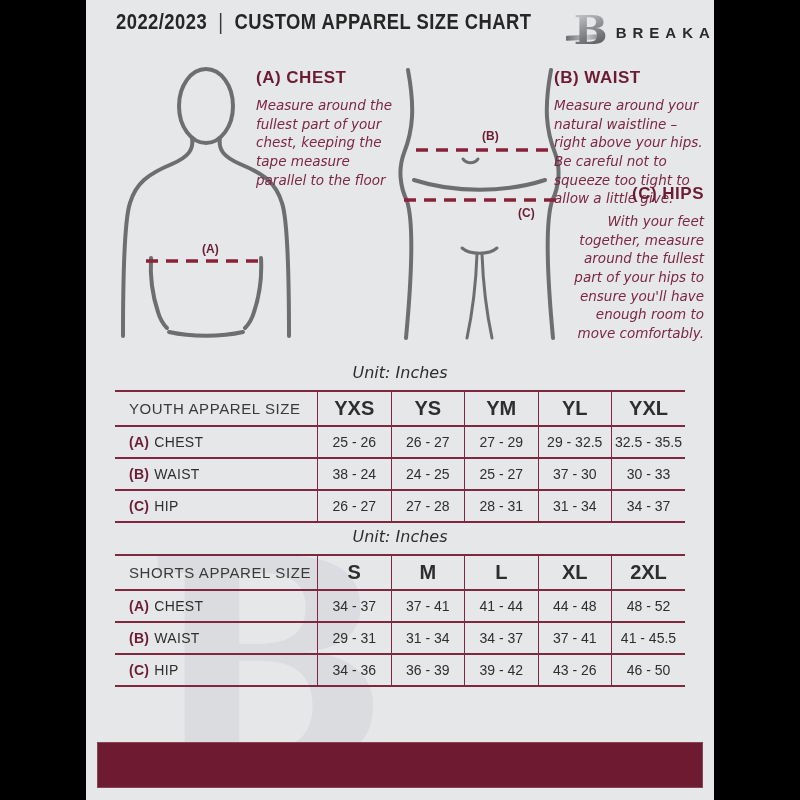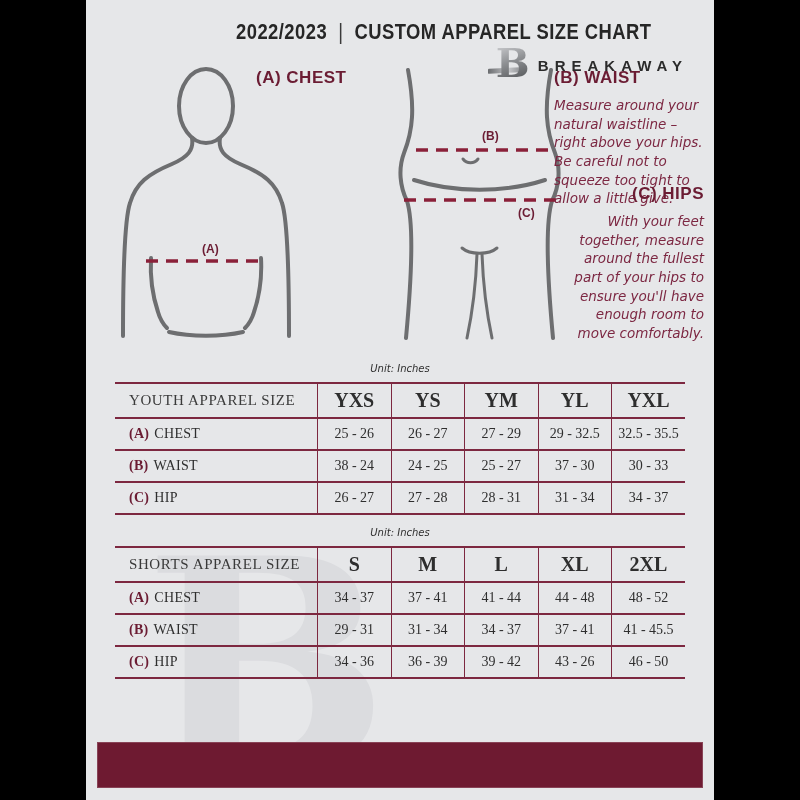--- a/index.html
+++ b/index.html
@@ -5,21 +5,21 @@
   html,body{margin:0;padding:0;}
   body{width:800px;height:800px;background:#000;position:relative;overflow:hidden;
        font-family:"Liberation Sans", sans-serif;}
   .page{position:absolute;left:86px;top:0;width:628px;height:800px;background:#e6e7e9;overflow:hidden;}
 
   
   .watermark{position:absolute;left:58px;top:520px;font-family:"DejaVu Serif",serif;font-weight:bold;
              font-size:290px;line-height:1;color:#dbdcdf;z-index:0;user-select:none;}
 
   
-  .header{position:relative;z-index:1;display:flex;align-items:flex-end;height:64px;padding:20px 26px 0 30px;box-sizing:border-box;flex-direction:column;}
+  .header{position:relative;z-index:1;display:flex;align-items:flex-start;height:64px;padding:10px 26px 0 30px;box-sizing:border-box;}
   .title-group{display:flex;align-items:center;transform:scale(0.92,1.1);transform-origin:left center;
                font-weight:bold;font-size:20px;letter-spacing:0.5px;color:#262626;white-space:nowrap;}
   .title-group .pipe{margin:0 12px;font-weight:normal;color:#3a3a3a;}
   .brand-group{margin-left:auto;display:flex;align-items:center;gap:10px;}
   .logo{position:relative;width:38px;height:44px;}
   .logo .b{position:absolute;left:6px;top:-2px;font-family:"DejaVu Serif",serif;font-weight:bold;font-size:40px;line-height:44px;
            background:linear-gradient(160deg,#c9cacd 10%,#8f9194 45%,#5f6164 80%);
            -webkit-background-clip:text;background-clip:text;color:transparent;}
   .logo .blade{position:absolute;left:-2px;top:25px;width:34px;height:5px;border-radius:1px;
            background:linear-gradient(90deg,#6a6c6f,#c6c7ca 60%,#8a8c8f);transform:skewY(-3deg);}
@@ -35,24 +35,24 @@
   .instr p{margin:0;font-style:italic;font-size:13.5px;line-height:1.38;color:#7c2742;
            font-family:"DejaVu Sans",sans-serif;}
   .instr-chest{left:170px;top:4px;width:138px;}
   .instr-waist{left:468px;top:4px;width:150px;}
   .instr-hips{left:468px;top:120px;width:150px;text-align:right;}
   .fig-label{font-weight:bold;font-size:12px;fill:#6b1c33;font-family:"Liberation Sans",sans-serif;}
 
   
   .section{position:relative;z-index:1;text-align:center;}
   .section-title{font-size:15.5px;font-weight:bold;letter-spacing:0.4px;color:#2b2b2b;margin-top:11px;}
-  .section-unit{font-size:10px;font-style:italic;color:#2e2e2e;margin-top:3px;font-weight:bold;
+  .section-unit{font-size:16px;font-style:italic;color:#2e2e2e;margin-top:3px;font-weight:bold;
                 font-family:"DejaVu Sans",sans-serif;font-weight:normal;}
-  table.size-table{border-collapse:collapse;table-layout:fixed;width:570px;margin:8px auto 12px auto;
-                   border-bottom:2px solid #7d2840;font-family:Liberation Serif, serif;}
+  table.size-table{border-collapse:collapse;table-layout:fixed;width:570px;margin:8px auto 4px auto;
+                   border-bottom:2px solid #7d2840;}
   table.size-table tr{border-top:2px solid #7d2840;}
   table.size-table th,table.size-table td{border-left:1.5px solid #7d2840;height:30px;
                    font-size:14px;color:#2e2e2e;text-align:center;padding:0 2px;}
   table.size-table th{height:33px;font-size:20px;font-weight:bold;}
   table.size-table th.label-col,table.size-table td.label-col{border-left:none;width:186px;
                    text-align:left;padding-left:14px;}
   table.size-table th.label-col{font-weight:normal;font-size:15px;letter-spacing:0.6px;color:#3a3a3a;}
   td.label-col{font-size:15px;letter-spacing:0.3px;}
   td.label-col .pfx{color:#6b1c33;font-weight:bold;margin-right:5px;}
 
@@ -108,20 +108,21 @@
         <path d="M 90 186 C 91 214 94 242 100 270" stroke-width="3"></path>
       </g>
       <path d="M 24 82 H 162" stroke="#8a2039" stroke-width="3.5" stroke-dasharray="12 8" fill="none"></path>
       <path d="M 12 132 H 167" stroke="#8a2039" stroke-width="3.5" stroke-dasharray="12 8" fill="none"></path>
       <text class="fig-label" x="90" y="72">(B)</text>
       <text class="fig-label" x="126" y="149">(C)</text>
     </svg>
 
     <div class="instr instr-chest">
       <h3>(A) CHEST</h3>
+      <p>Measure around the fullest part of your chest, keeping the tape measure parallel to the floor</p>
     </div>
     <div class="instr instr-waist">
       <h3>(B) WAIST</h3>
       <p>Measure around your natural waistline – right above your hips. Be careful not to squeeze too tight to allow a little give.</p>
     </div>
     <div class="instr instr-hips">
       <h3>(C) HIPS</h3>
       <p>With your feet together, measure around the fullest part of your hips to ensure you'll have enough room to move comfortably.</p>
     </div>
   </div>

